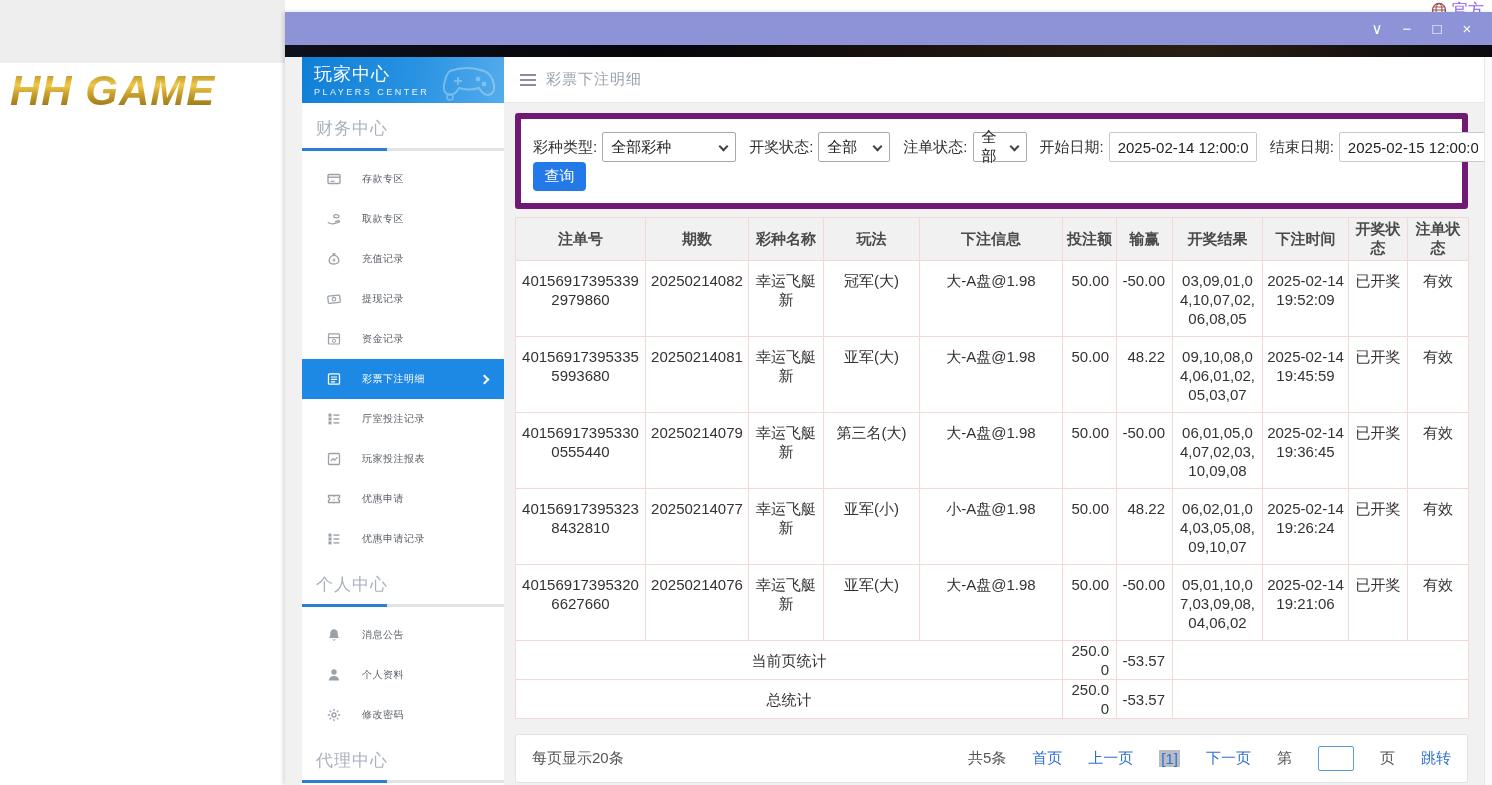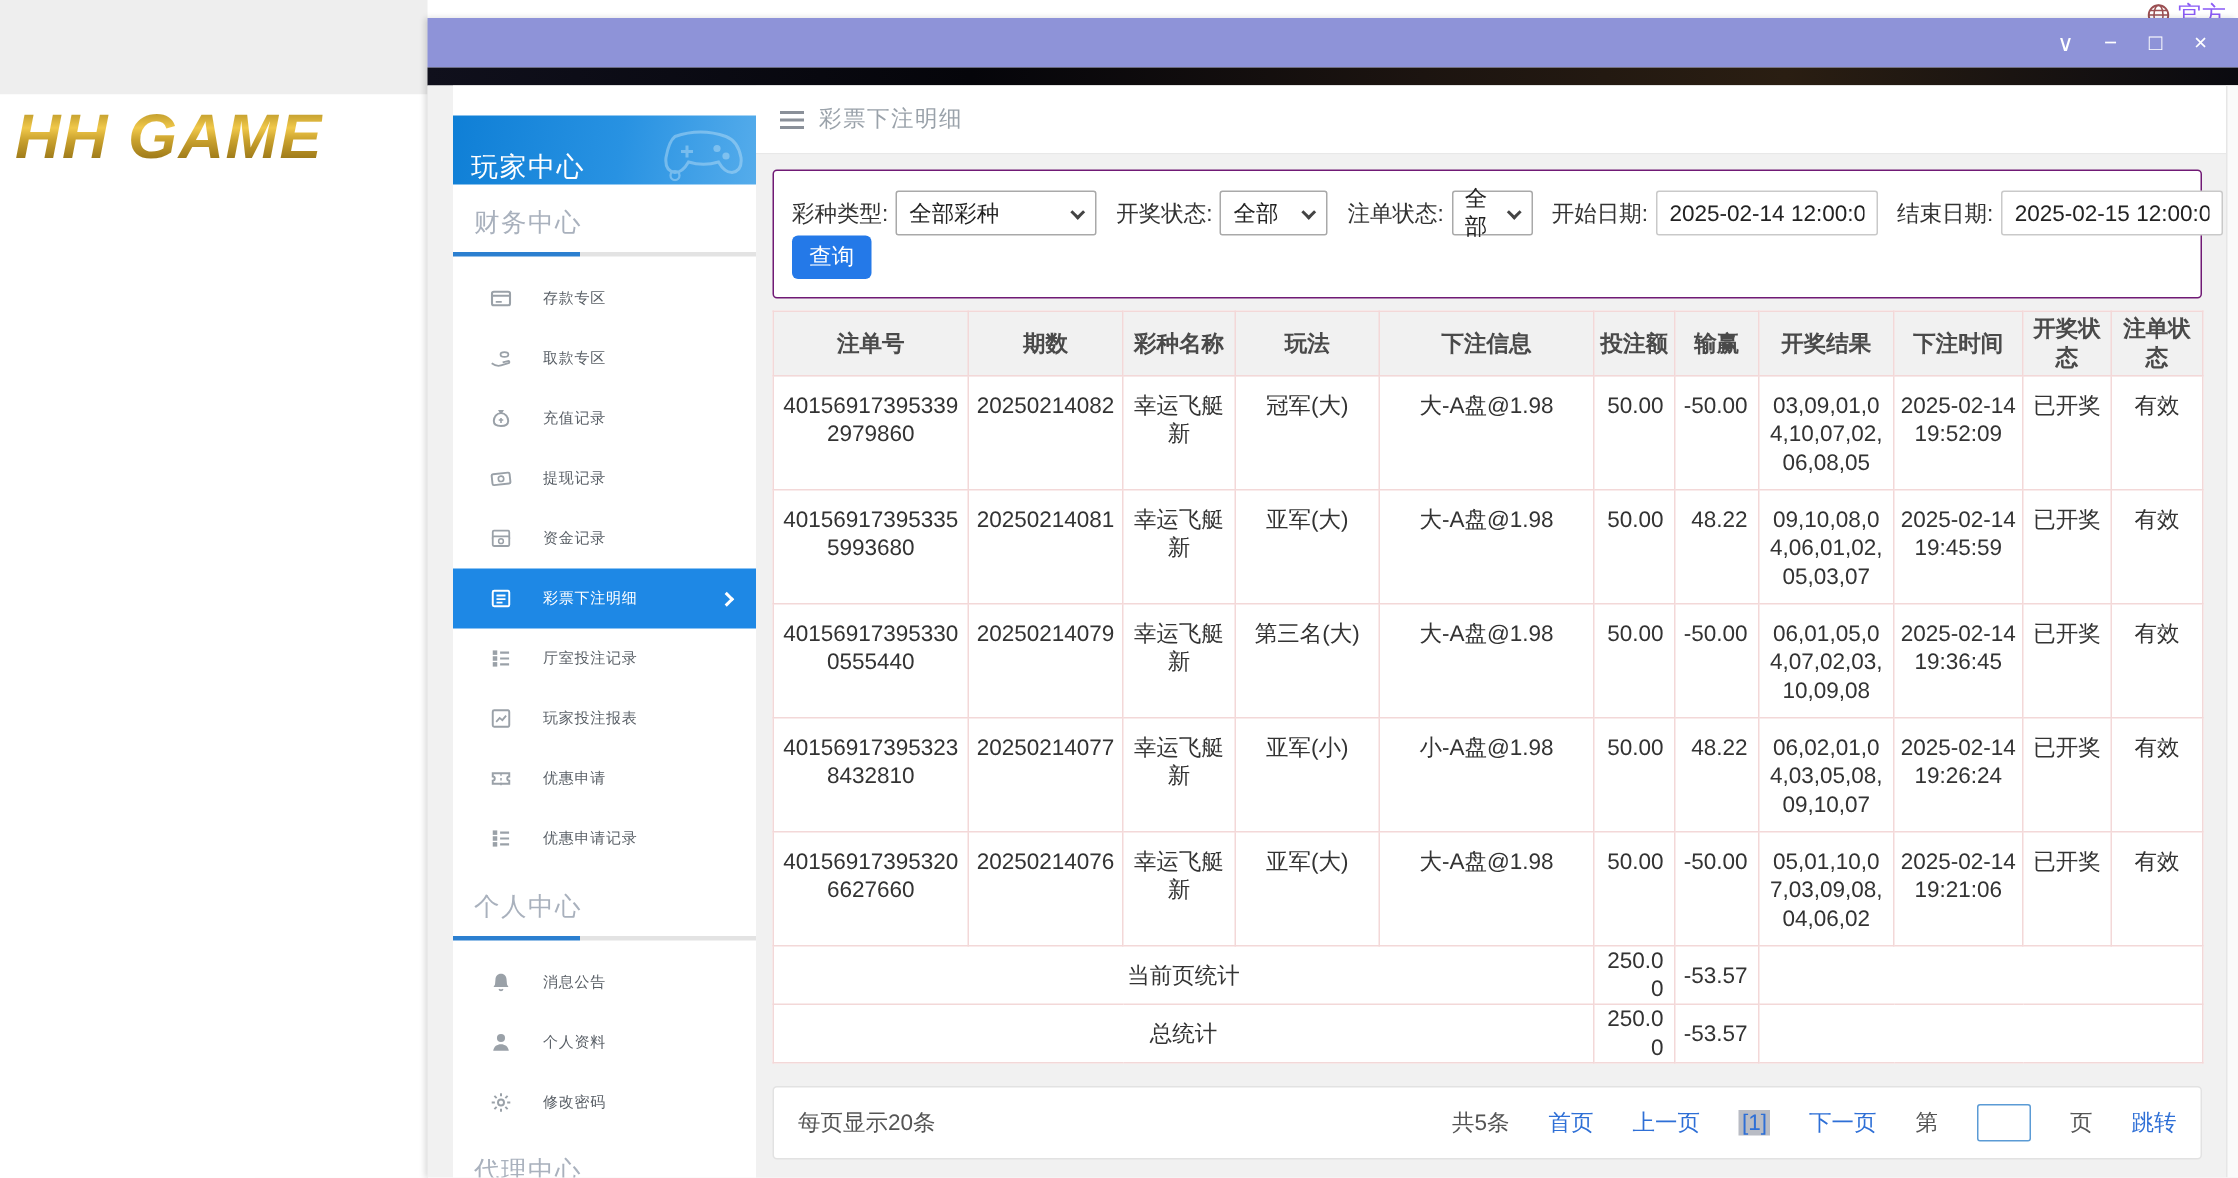--- a/index.html
+++ b/index.html
@@ -20,21 +20,21 @@
 
   
   .app-window { position:absolute; left:285px; top:12px; right:0; bottom:0; box-shadow:-2px 0 4px rgba(0,0,0,.15); }
   .titlebar { height:33px; background:#8e93d8; display:flex; align-items:center; justify-content:flex-end; padding-right:10px; }
   .win-ctl { width:30px; height:24px; color:#ffffff; font-size:15px; display:flex; align-items:center; justify-content:center; cursor:default; }
   .banner-strip { height:12px; background:linear-gradient(90deg,#10101c 0%, #05050a 30%, #1c1410 55%, #2a1e12 75%, #0a0a10 100%); }
   .win-body { position:absolute; top:45px; left:0; right:0; bottom:0; background:#f1f1f1; }
 
   
   .sidebar { position:absolute; left:17px; top:0; width:202px; bottom:0; background:#ffffff; overflow:hidden; }
-  .sb-header { height:46px; background:linear-gradient(100deg,#0f7fd6 0%, #2892e2 55%, #55aceb 100%); color:#fff; padding:22px 0 0 12px; position:relative; overflow:hidden;margin-top:20px; }
+  .sb-header { height:46px; background:linear-gradient(100deg,#0f7fd6 0%, #2892e2 55%, #55aceb 100%); color:#fff; padding:5px 0 0 12px; position:relative; overflow:hidden; }
   .sb-title { font-size:18px; letter-spacing:1px; }
   .sb-sub { font-size:9px; letter-spacing:2.5px; color:rgba(255,255,255,.9); margin-top:1px; }
   .sb-pad-art { position:absolute; right:6px; top:4px; opacity:.45; }
   .section-label { font-size:17px; color:#a9b1bd; padding:14px 0 8px 14px; letter-spacing:1px; }
   .section-rule { height:3px; margin:0 0 0 0; background:linear-gradient(to right, #2b7fd0 0, #2b7fd0 85px, #e3e3e3 85px, #e3e3e3 100%); }
   .menu-list { padding-top:8px; }
   .menu-item { height:40px; display:flex; align-items:center; padding-left:24px; cursor:pointer; position:relative; }
   .menu-item .ico { width:16px; height:16px; color:#9aa1a8; display:flex; align-items:center; justify-content:center; }
   .menu-item .lbl { font-size:10px; color:#595f66; margin-left:20px; letter-spacing:.5px; }
   .menu-item.active { background:#1e88e5; }
@@ -43,21 +43,21 @@
   .menu-item.active .chev { position:absolute; right:16px; width:7px; height:7px; border-right:2px solid #fff; border-top:2px solid #fff; transform:rotate(45deg); }
 
   
   .main { position:absolute; left:219px; right:0; top:0; bottom:0; background:#f1f1f1; overflow:hidden; }
   .main-titlebar { height:46px; background:#ffffff; border-bottom:1px solid #e8e8e8; display:flex; align-items:center; padding-left:16px; }
   .hamburger { width:16px; display:flex; flex-direction:column; gap:3px; }
   .hamburger span { display:block; height:2px; background:#8a9099; }
   .main-title { font-size:15px; color:#9aa2aa; margin-left:10px; letter-spacing:1px; }
   .content { padding:10px 0 0 11px; }
 
-  .filter-card { width:953px; background:#fff; border:1px solid #701a75; border-radius:3px; padding:13px 12px 12px 12px; }
+  .filter-card { width:953px; background:#fff; border:6px solid #701a75; border-radius:3px; padding:13px 12px 12px 12px; }
   .filter-row { display:flex; align-items:center; flex-wrap:nowrap; }
   .f-label { font-size:15px; color:#333; margin-right:5px; white-space:nowrap; }
   .f-group { display:flex; align-items:center; margin-right:13px; }
   .sel { position:relative; height:30px; background:#fff; border:1px solid #a9a9a9; border-radius:2px; display:flex; align-items:center; padding:0 26px 0 8px; font-size:15px; color:#222; cursor:default; }
   .sel .arrow { position:absolute; right:8px; top:10px; width:7px; height:7px; border-right:2px solid #444; border-bottom:2px solid #444; transform:rotate(45deg); }
   .sel.w-lottery { width:134px; }
   .sel.w-draw { width:72px; }
   .sel.w-order { width:54px; }
   .date-input { width:148px; height:30px; border:1px solid #c9c9c9; border-radius:2px; font-size:15px; color:#222; padding:0 8px; font-family:"Liberation Sans",sans-serif; }
   .btn-row { margin-top:0; }

